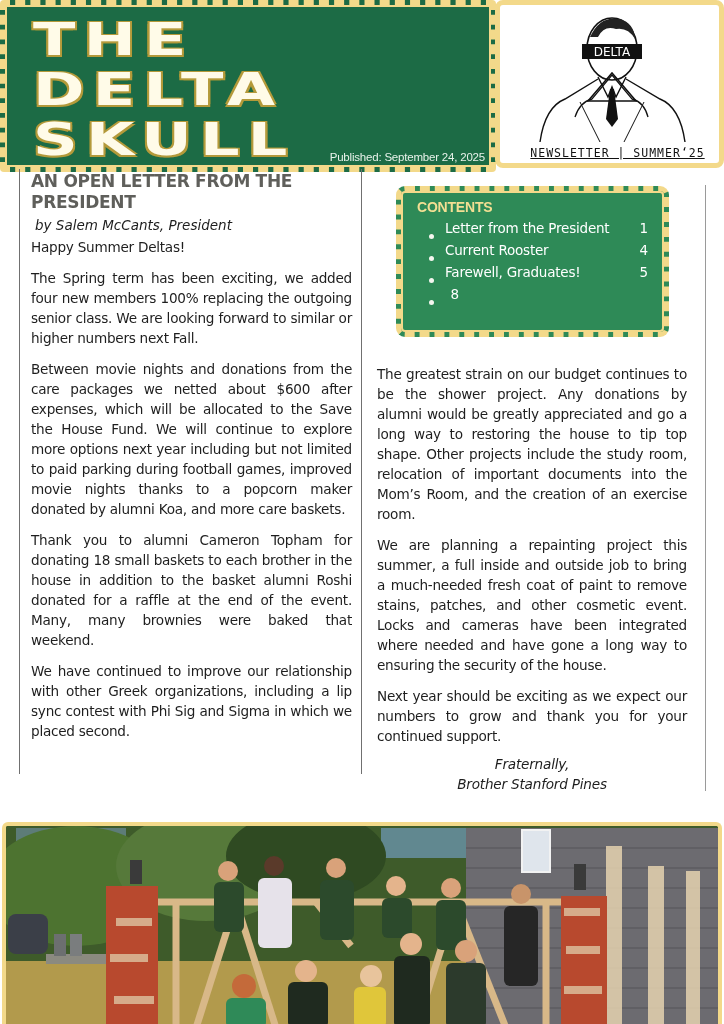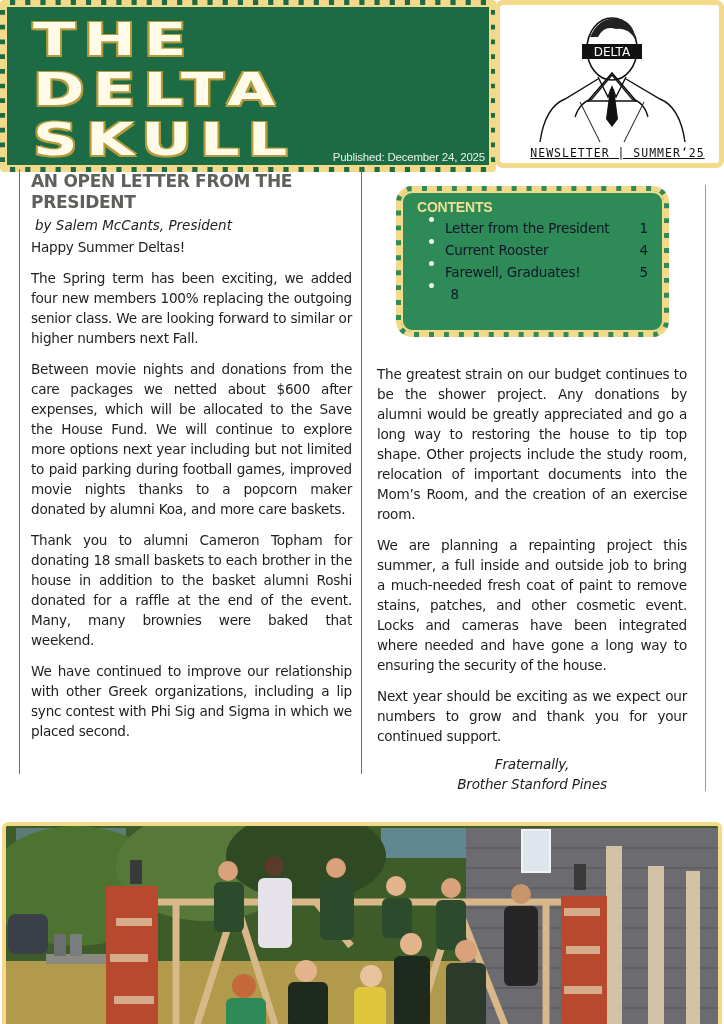--- a/index.html
+++ b/index.html
@@ -84,34 +84,34 @@
     font-family: "DejaVu Sans", sans-serif;
     font-size: 13.6px; line-height: 20px; color: #1e1e1e;
     margin-top: 8px; letter-spacing: -0.2px;
   }
 
   
   .contents {
     position: absolute; left: 396px; top: 186px; width: 273px; height: 151px;
     background: #2e8a57;
     border: 5px dashed #f3d98a;
-    border-radius: 16px;
+    border-radius: 9px;
     box-shadow: 0 0 0 2px #f3d98a inset;
     padding: 8px 16px 0 16px;
   }
   .contents-title {
     font-family: "Liberation Sans", sans-serif; font-weight: bold;
     font-size: 14px; color: #f3df93; letter-spacing: -0.2px;
     margin-bottom: 2px;
   }
   .contents-list { list-style: none; }
   .contents-item {
-    display: flex; align-items: flex-start;
-    font-family: "DejaVu Sans", sans-serif;
-    font-size: 13.5px; line-height: 22px; color: #0f172a;
+    display: flex; align-items: flex-end;
+    font-family: "DejaVu Sans", sans-serif;
+    font-size: 13.5px; line-height: 22px; color: #ffffff;
     letter-spacing: -0.2px;
   }
   .bullet { width: 5px; height: 5px; border-radius: 50%; background: #f4f6ef; margin: 0 11px 0 12px; flex: none; }
   .contents-label { flex: 1; white-space: nowrap; }
   .contents-page { width: 14px; text-align: right; }
 
   
   .photo {
     position: absolute; left: 2px; top: 822px; width: 720px; height: 202px;
     border: 4px solid #f3d98a; border-bottom: none;
@@ -122,21 +122,21 @@
 </style>
 </head>
 <body>
 
 <header class="masthead">
   <h1 class="mast-title">
     <span>THE</span>
     <span>DELTA</span>
     <span>SKULL</span>
   </h1>
-  <div class="published">Published: December 24, 2025</div>
+  <div class="published">Published: September 24, 2025</div>
 </header>
 
 <div class="logo-box">
   <svg class="logo-art" viewBox="0 0 180 140">
 
     <ellipse cx="92" cy="42" rx="25" ry="31" fill="none" stroke="#111" stroke-width="1.6"></ellipse>
     <path d="M70 30 Q80 8 100 12 Q114 16 115 32 Q108 20 96 22 Q84 18 78 30 Z" fill="#222"></path>
 
     <rect x="62" y="37" width="60" height="15" fill="#111"></rect>
     <text x="92" y="49" text-anchor="middle" font-family="DejaVu Sans, sans-serif" font-size="12" fill="#fff">DELTA</text>

